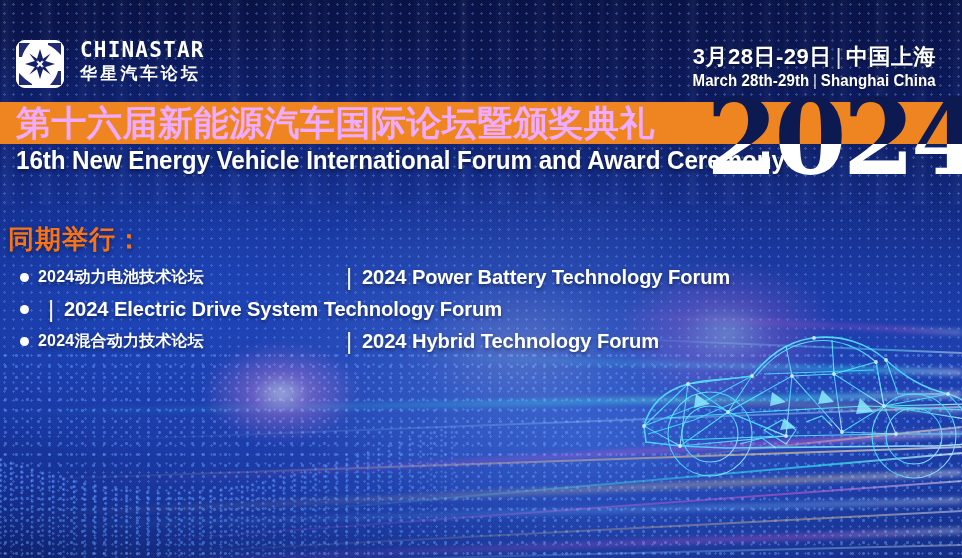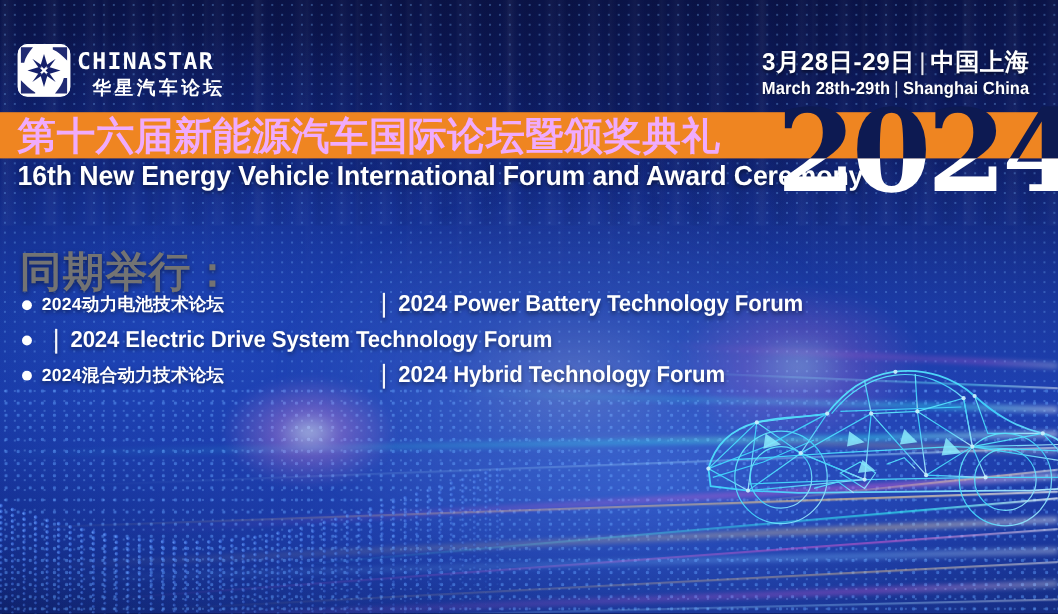--- a/index.html
+++ b/index.html
@@ -47,28 +47,28 @@
 
   
   .streaks{position:absolute;inset:0;overflow:hidden;}
   .st{position:absolute;height:2px;border-radius:2px;filter:blur(.6px);opacity:.85;transform-origin:right center;}
   .st.soft{filter:blur(2.4px);height:5px;opacity:.55;}
 
   
   .wave{position:absolute;left:-40px;bottom:-30px;width:520px;height:260px;opacity:.95;}
 
   
-  .logo{position:absolute;left:16px;top:40px;display:flex;align-items:flex-end;gap:6px;}
+  .logo{position:absolute;left:16px;top:40px;display:flex;align-items:flex-start;gap:16px;}
   .logo-mark{width:48px;height:48px;border-radius:9px;background:#ffffff;position:relative;overflow:hidden;
      box-shadow:0 0 0 0 rgba(0,0,0,0);}
   .logo-mark svg{position:absolute;inset:0;}
   .logo-txt{display:flex;flex-direction:column;line-height:1;}
   .logo-en{font-family:"DejaVu Sans Mono","Liberation Mono",monospace;
      font-weight:700;font-size:21px;letter-spacing:1.2px;color:#fff;}
-  .logo-cn{font-size:17px;font-weight:700;color:#fff;letter-spacing:3.2px;margin-top:4px;margin-left:14px;}
+  .logo-cn{font-size:17px;font-weight:700;color:#fff;letter-spacing:3.2px;margin-top:4px;}
 
   
   .datebox{position:absolute;right:26px;top:44px;text-align:right;color:#fff;}
   .date-cn{font-size:22px;font-weight:700;letter-spacing:.5px;line-height:1.15;
     text-shadow:0 1px 3px rgba(0,0,0,.45);}
   .date-en{font-size:16px;font-weight:700;letter-spacing:.1px;margin-top:3px;
     transform:scaleX(.94);transform-origin:right center;
     text-shadow:0 1px 3px rgba(0,0,0,.45);}
   .date-cn .sep,.date-en .sep{opacity:.9;padding:0 4px;font-weight:400;}
 
@@ -84,22 +84,22 @@
   
   .year{position:absolute;left:706px;top:86px;z-index:5;
     font-family:"DejaVu Serif","Liberation Serif",serif;
     font-weight:700;font-size:104px;line-height:1;letter-spacing:-4px;white-space:nowrap;}
   .year span{display:block;}
   .year .top{color:#0d1a52;height:58px;overflow:hidden;}
   .year .bot{color:#ffffff;height:60px;overflow:hidden;}
   .year .bot span{display:block;margin-top:-58px;}
 
   
-  .sub-head{position:absolute;left:18px;top:222px;z-index:4;
-    font-size:38px;font-weight:700;color:#737373;letter-spacing:1px;
+  .sub-head{position:absolute;left:8px;top:222px;z-index:4;
+    font-size:26px;font-weight:700;color:#f97316;letter-spacing:1px;
     text-shadow:0 2px 5px rgba(0,0,0,.45);}
   .flist{position:absolute;left:20px;top:262px;z-index:4;color:#fff;}
   .frow{display:flex;align-items:center;height:30px;margin-bottom:2px;
     text-shadow:0 2px 4px rgba(0,0,0,.45);}
   .bullet{width:9px;height:9px;border-radius:50%;background:#fff;margin-right:9px;flex:0 0 auto;}
   .f-cn{font-size:16px;font-weight:700;letter-spacing:.2px;width:298px;}
   .f-sep{font-size:24px;font-weight:400;color:#fff;width:26px;text-align:center;opacity:.95;}
   .f-en{font-size:21px;font-weight:700;letter-spacing:-.1px;transform:scaleX(.96);transform-origin:left center;}
 
   

